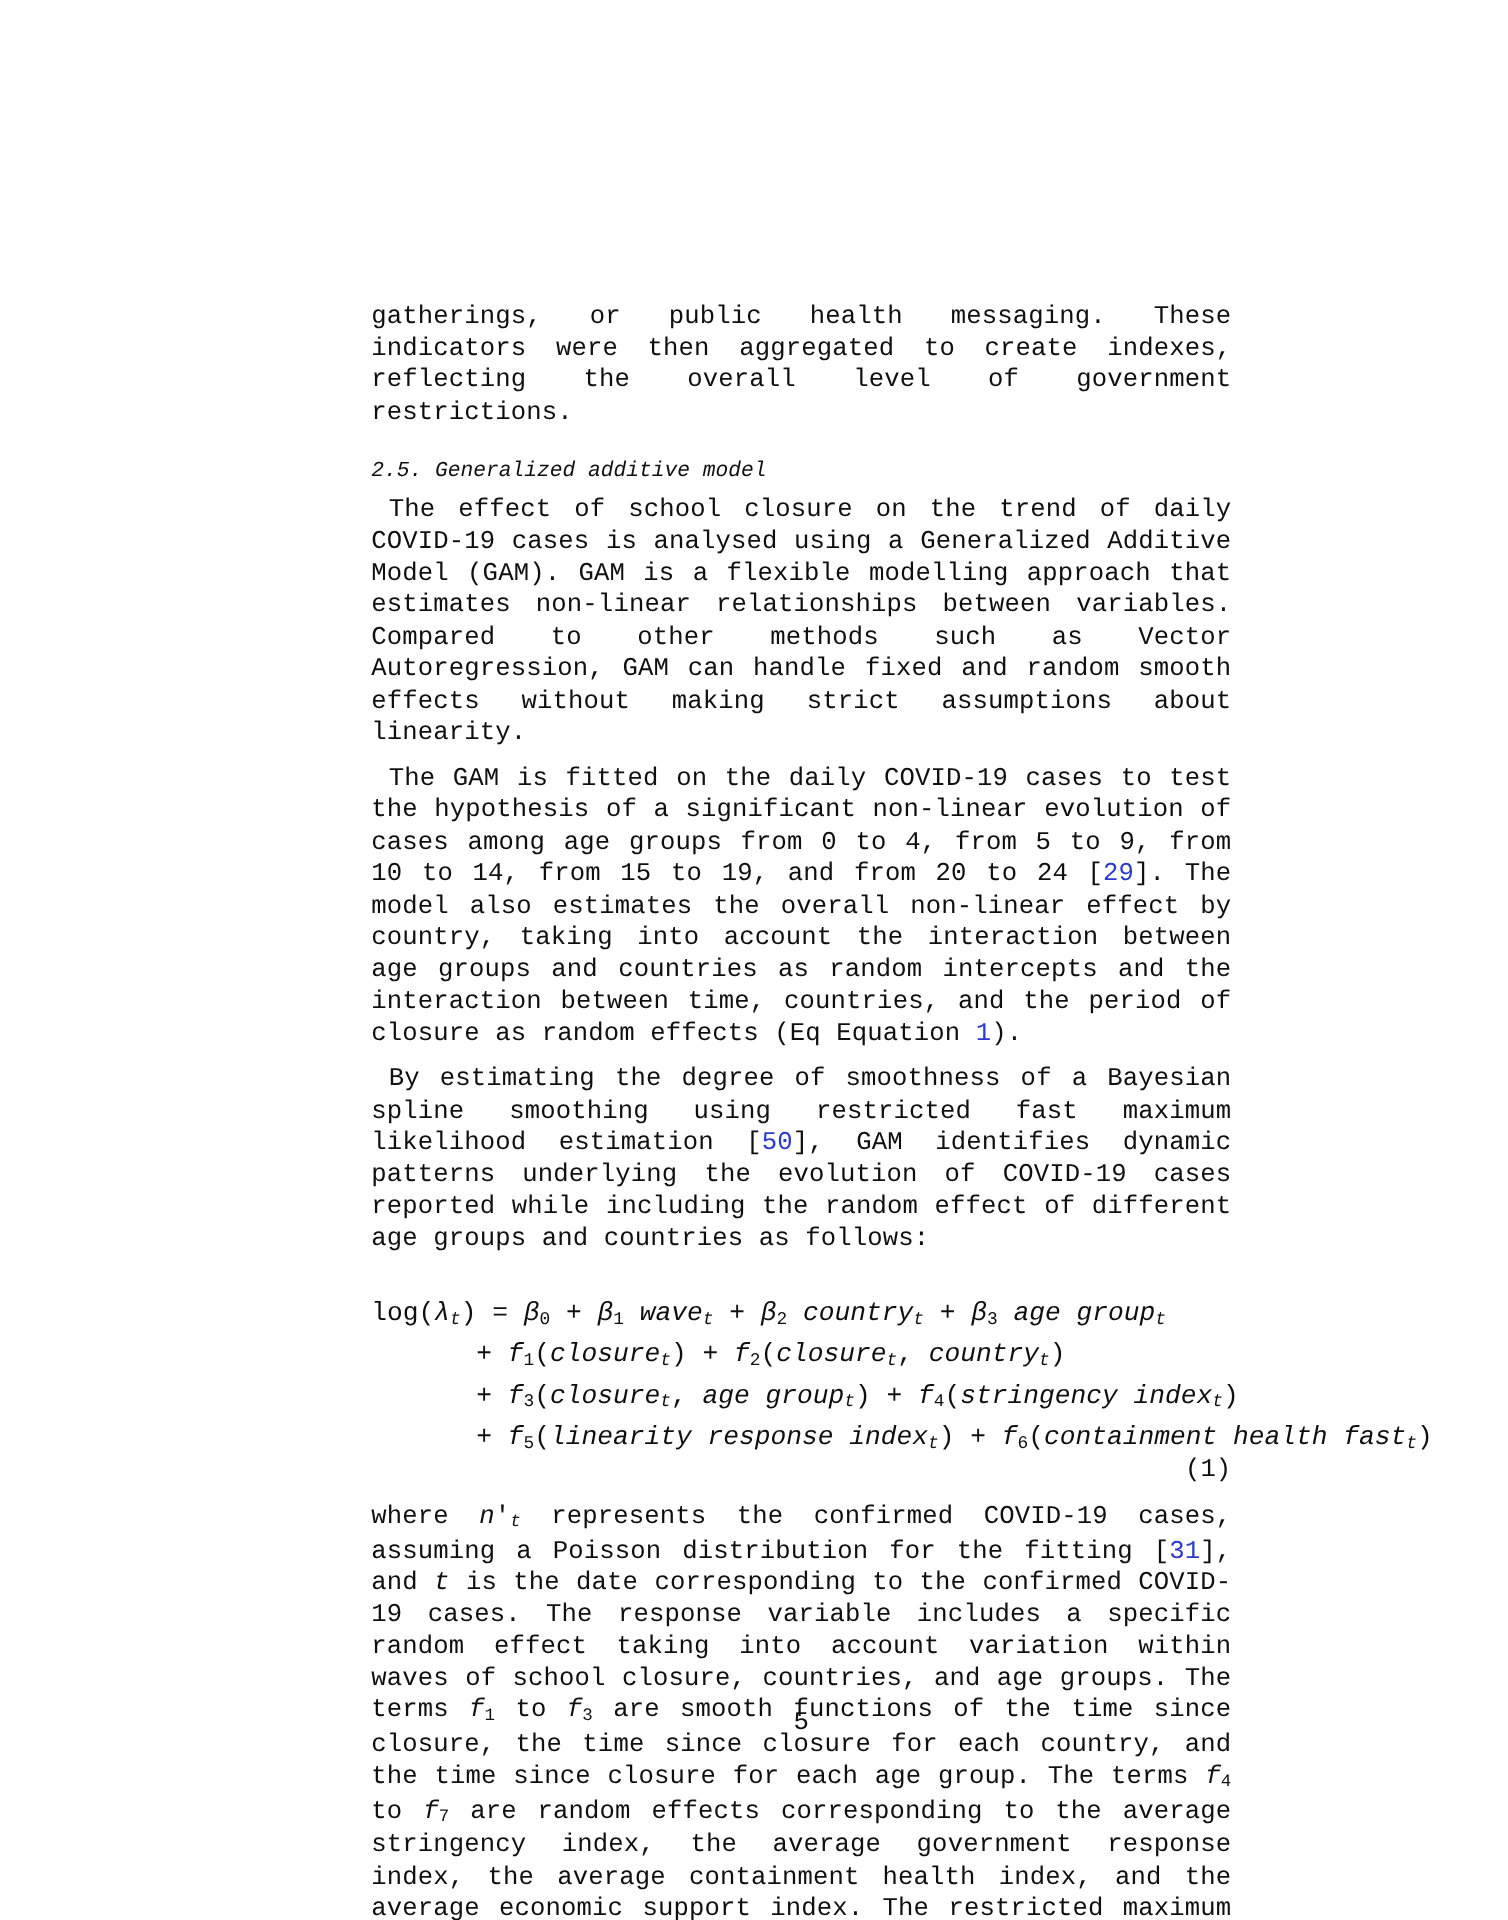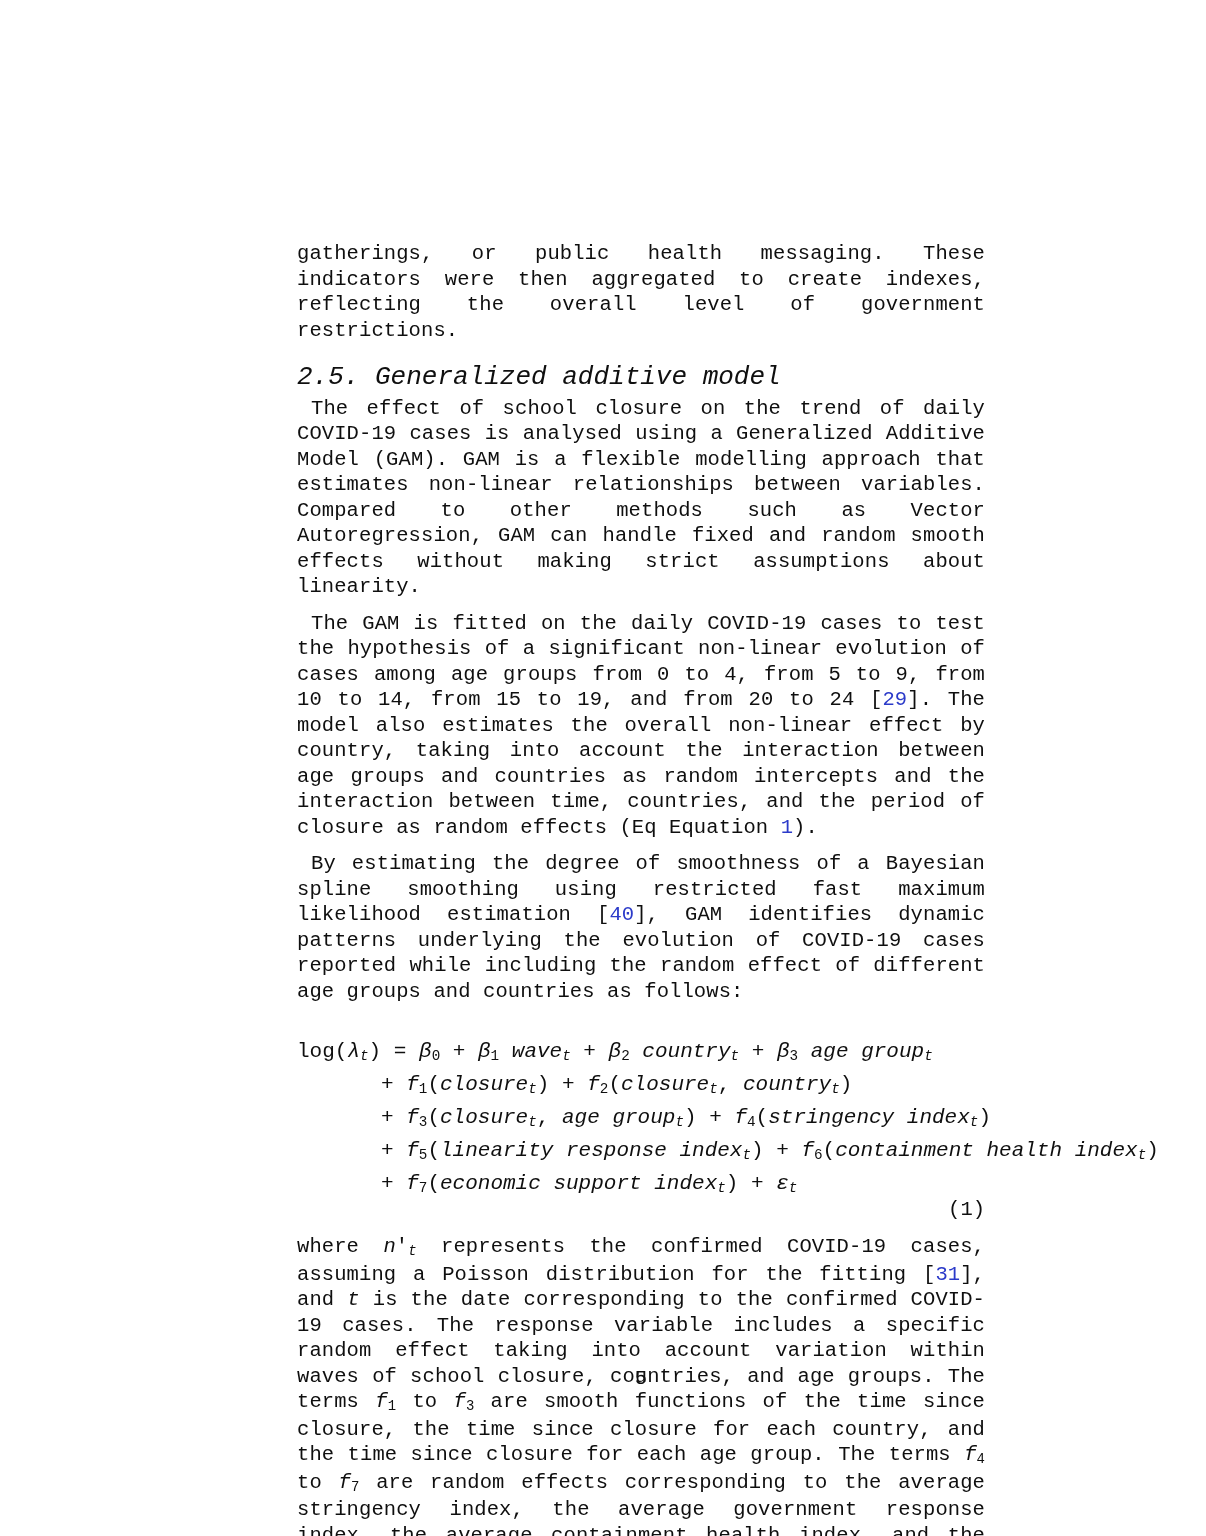--- a/index.html
+++ b/index.html
@@ -24,21 +24,21 @@
     font-size: 20.5px;
     line-height: 25.5px;
     text-align: justify;
     letter-spacing: 0.1px;
   }
   .para.indent { text-indent: 14px; }
   .gap-after-heading { margin-top: 5px; }
   .gap-para { margin-top: 11px; }
   .section-heading {
     margin: 22px 0 0 0;
-    font-size: 26px;
+    font-size: 17px;
     line-height: 25.5px;
     font-style: italic;
     font-weight: normal;
   }
   .equation {
     margin-top: 32px;
     font-size: 21px;
     line-height: 31px;
   }
   .eq-line { white-space: nowrap; }
@@ -90,28 +90,27 @@
   <div class="column">
 
     <p class="para"><span>gatherings, or public health messaging. These indicators were then aggregated to create indexes, reflecting the overall level of government restrictions.</span></p>
 
     <h3 class="section-heading">2.5.  Generalized additive model</h3>
 
     <p class="para indent gap-after-heading"><span>The effect of school closure on the trend of daily COVID-19 cases is analysed using a Generalized Additive Model (GAM). GAM is a flexible modelling approach that estimates non-linear relationships between variables. Compared to other methods such as Vector Autoregression, GAM can handle fixed and random smooth effects without making strict assumptions about linearity.</span></p>
 
     <p class="para indent gap-para"><span>The GAM is fitted on the daily COVID-19 cases to test the hypothesis of a significant non-linear evolution of cases among age groups from 0 to 4, from 5 to 9, from 10 to 14, from 15 to 19, and from 20 to 24 [</span><span class="s-cite">29</span><span>]. The model also estimates the overall non-linear effect by country, taking into account the interaction between age groups and countries as random intercepts and the interaction between time, countries, and the period of closure as random effects (Eq Equation </span><span class="s-cite">1</span><span>).</span></p>
 
-    <p class="para indent gap-para"><span>By estimating the degree of smoothness of a Bayesian spline smoothing using restricted fast maximum likelihood estimation [</span><span class="s-cite">40</span><span>], GAM identifies dynamic patterns underlying the evolution of COVID-19 cases reported while including the random effect of different age groups and countries as follows:</span></p>
+    <p class="para indent gap-para"><span>By estimating the degree of smoothness of a Bayesian spline smoothing using restricted fast maximum likelihood estimation [</span><span class="s-cite">50</span><span>], GAM identifies dynamic patterns underlying the evolution of COVID-19 cases reported while including the random effect of different age groups and countries as follows:</span></p>
 
     <div class="equation">
       <div class="eq-line"><span>log(</span><span class="s-i">λ</span><span class="s-isub">t</span><span>) = </span><span class="s-i">β</span><span class="s-rsub">0</span><span> + </span><span class="s-i">β</span><span class="s-rsub">1</span><span> </span><span class="s-i">wave</span><span class="s-isub">t</span><span> + </span><span class="s-i">β</span><span class="s-rsub">2</span><span> </span><span class="s-i">country</span><span class="s-isub">t</span><span> + </span><span class="s-i">β</span><span class="s-rsub">3</span><span> </span><span class="s-i">age group</span><span class="s-isub">t</span></div>
       <div class="eq-line eq-line-cont"><span>+ </span><span class="s-i">f</span><span class="s-rsub">1</span><span>(</span><span class="s-i">closure</span><span class="s-isub">t</span><span>) + </span><span class="s-i">f</span><span class="s-rsub">2</span><span>(</span><span class="s-i">closure</span><span class="s-isub">t</span><span>, </span><span class="s-i">country</span><span class="s-isub">t</span><span>)</span></div>
       <div class="eq-line eq-line-cont"><span>+ </span><span class="s-i">f</span><span class="s-rsub">3</span><span>(</span><span class="s-i">closure</span><span class="s-isub">t</span><span>, </span><span class="s-i">age group</span><span class="s-isub">t</span><span>) + </span><span class="s-i">f</span><span class="s-rsub">4</span><span>(</span><span class="s-i">stringency index</span><span class="s-isub">t</span><span>)</span></div>
-      <div class="eq-line eq-line-cont"><span>+ </span><span class="s-i">f</span><span class="s-rsub">5</span><span>(</span><span class="s-i">linearity response index</span><span class="s-isub">t</span><span>) + </span><span class="s-i">f</span><span class="s-rsub">6</span><span>(</span><span class="s-i">containment health index</span><span class="s-isub">t</span><span>)</span></div>
-      <div class="eq-line eq-line-cont"><span>+ </span><span class="s-i">f</span><span class="s-rsub">7</span><span>(</span><span class="s-i">economic support index</span><span class="s-isub">t</span><span>) + </span><span class="s-i">ε</span><span class="s-isub">t</span></div>
+      <div class="eq-line eq-line-cont"><span>+ </span><span class="s-i">f</span><span class="s-rsub">5</span><span>(</span><span class="s-i">linearity response index</span><span class="s-isub">t</span><span>) + </span><span class="s-i">f</span><span class="s-rsub">6</span><span>(</span><span class="s-i">containment health fast</span><span class="s-isub">t</span><span>)</span></div>
       <div class="eq-number">(1)</div>
     </div>
 
     <p class="para after-equation"><span>where </span><span class="s-i">n</span><span>′</span><span class="s-isub">t</span><span> represents the confirmed COVID-19 cases, assuming a Poisson distribution for the fitting [</span><span class="s-cite">31</span><span>], and </span><span class="s-i">t</span><span> is the date corresponding to the confirmed COVID-19 cases. The response variable includes a specific random effect taking into account variation within waves of school closure, countries, and age groups. The terms </span><span class="s-i">f</span><span class="s-rsub">1</span><span> to </span><span class="s-i">f</span><span class="s-rsub">3</span><span> are smooth functions of the time since closure, the time since closure for each country, and the time since closure for each age group. The terms </span><span class="s-i">f</span><span class="s-rsub">4</span><span> to </span><span class="s-i">f</span><span class="s-rsub">7</span><span> are random effects corresponding to the average stringency index, the average government response index, the average containment health index, and the average economic support index. The restricted maximum likelihood (REML) was used to avoid over fitting while estimating smoothing parameters. In order to accurately account for the autocorrelation arising from the time series data, the residuals are modelled using an AR1 error model such as </span><span class="s-i">ε</span><span class="s-isub">t</span><span> = </span><span class="s-i">φ</span><span class="s-i">ε</span><span class="s-isub">t−1</span><span> + </span><span class="s-i">η</span><span class="s-isub">t</span><span>,  </span><span class="s-i">η</span><span class="s-isub">t</span><span> ∼ </span><span class="s-i">N</span><span>(0, </span><span class="s-i">σ</span><span>²) where </span><span class="s-i">φ</span><span> is the autoregressive</span></p>
 
   </div>
 
   <div class="page-number">5</div>
 
   <div class="page-edge-line"></div>

